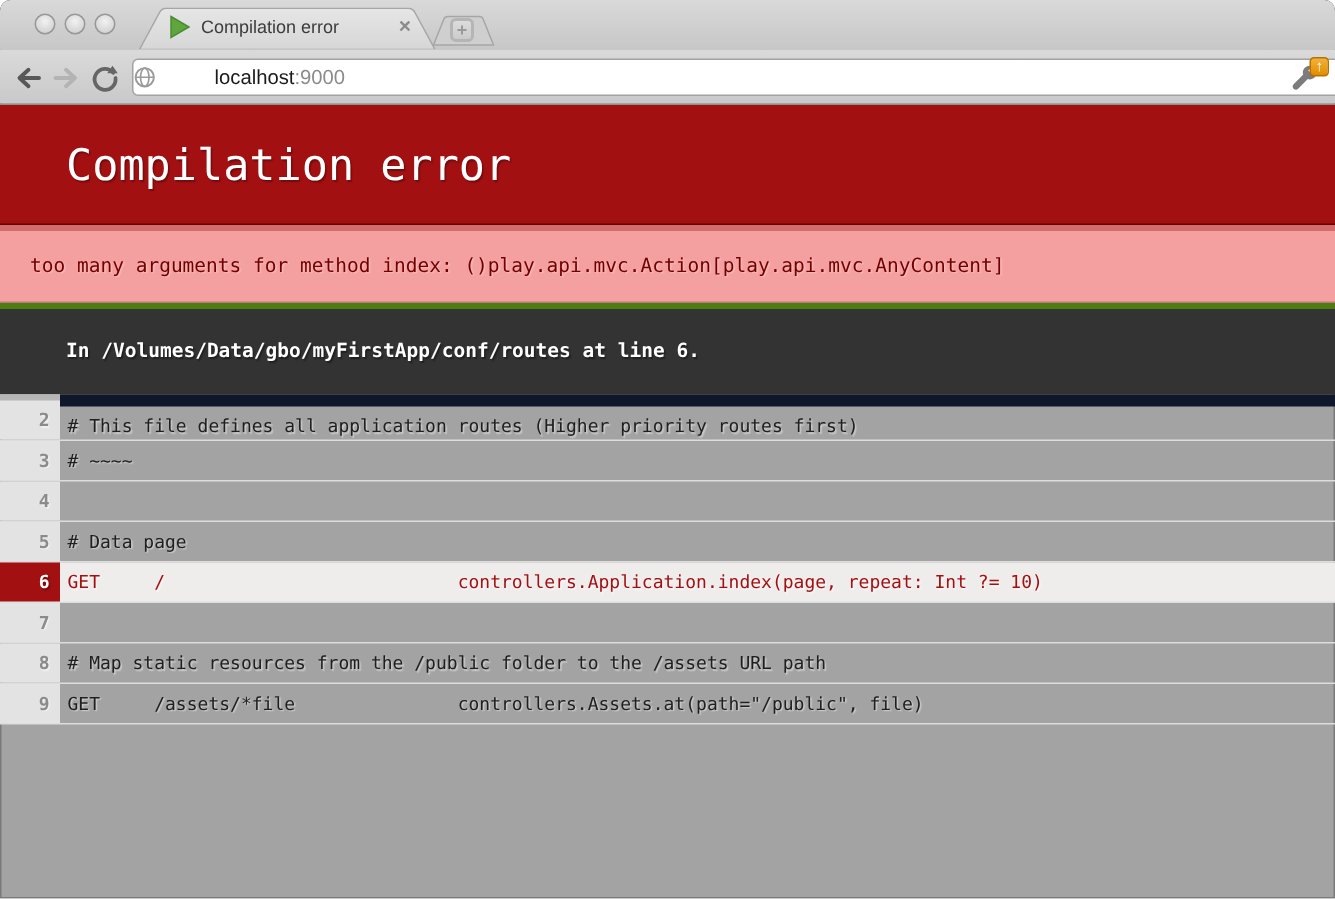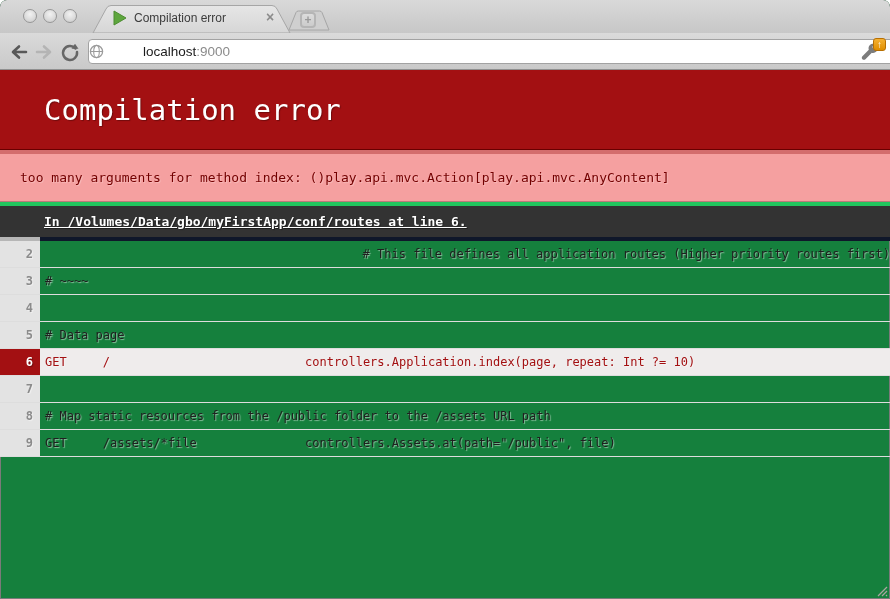--- a/index.html
+++ b/index.html
@@ -1,19 +1,19 @@
 <!DOCTYPE html>
 <html><head>
 <meta charset="utf-8">
 <style>
   * { margin:0; padding:0; box-sizing:border-box; }
   html,body { background:#ffffff; font-family:"Liberation Sans", sans-serif; }
   #window {
     position:relative; width:890px; height:599px; overflow:hidden;
-    border-radius:7px 7px 0 0; background:#15803d;
+    border-radius:7px 7px 0 0; background:#a3a3a3;
     box-shadow:0 0 0 1px #7a7a7a inset;
   }
   
   .tabstrip {
     position:relative; height:33px;
     background:linear-gradient(#d9d9d9,#c7c7c7);
     border-radius:7px 7px 0 0;
   }
   .traffic { position:absolute; top:9px; left:23px; display:flex; gap:6px; }
   .light {
@@ -68,31 +68,31 @@
     display:flex; align-items:center; padding:0 44px;
     color:#ffffff; font-size:29px; text-shadow:1px 1px 1px rgba(0,0,0,.3);
     font-weight:normal;
   }
   .detail {
     background:#F5A0A0; border-top:4px solid #D36D6D; border-bottom:1px solid #BA7A7A;
     padding:15px 20px; color:#730000; font-size:13px; line-height:17px;
     text-shadow:1px 1px 1px rgba(255,255,255,.3); white-space:nowrap;
   }
   .location {
-    background:#333333; border-top:4px solid #22c55e;
-    padding:7px 44px; color:#ffffff; font-size:13px; line-height:17px; font-weight:bold;
-    text-shadow:1px 1px 1px rgba(0,0,0,.4); white-space:nowrap;text-decoration:underline;
+    background:#333333; border-top:4px solid #4d7c0f;
+    padding:20px 44px; color:#ffffff; font-size:13px; line-height:17px; font-weight:bold;
+    text-shadow:1px 1px 1px rgba(0,0,0,.4); white-space:nowrap;
   }
   .crow {
     display:flex; height:27px; border-bottom:1px solid #dddddd;
     font-size:12px; line-height:21px;
   }
   .crow.first { height:31px; }
   .crow.first .lnum { border-top:4px solid #B6B6B6; }
-  .crow.first .lcode { border-top:4px solid #0f172a;text-align:right; }
+  .crow.first .lcode { border-top:8px solid #0f172a; }
   .lnum {
     flex:0 0 40px; background:#e3e3e3; color:#8B8B8B; font-weight:bold;
     text-align:right; padding:3px 7px 0 0;
     text-shadow:1px 1px 1px rgba(255,255,255,.5);
   }
   .lcode {
     flex:1 1 auto; color:#1f1f1f; white-space:pre; padding:3px 0 0 5px;
     text-shadow:1px 1px 1px rgba(255,255,255,.5);
   }
   .crow.error { background:#efecec; }

